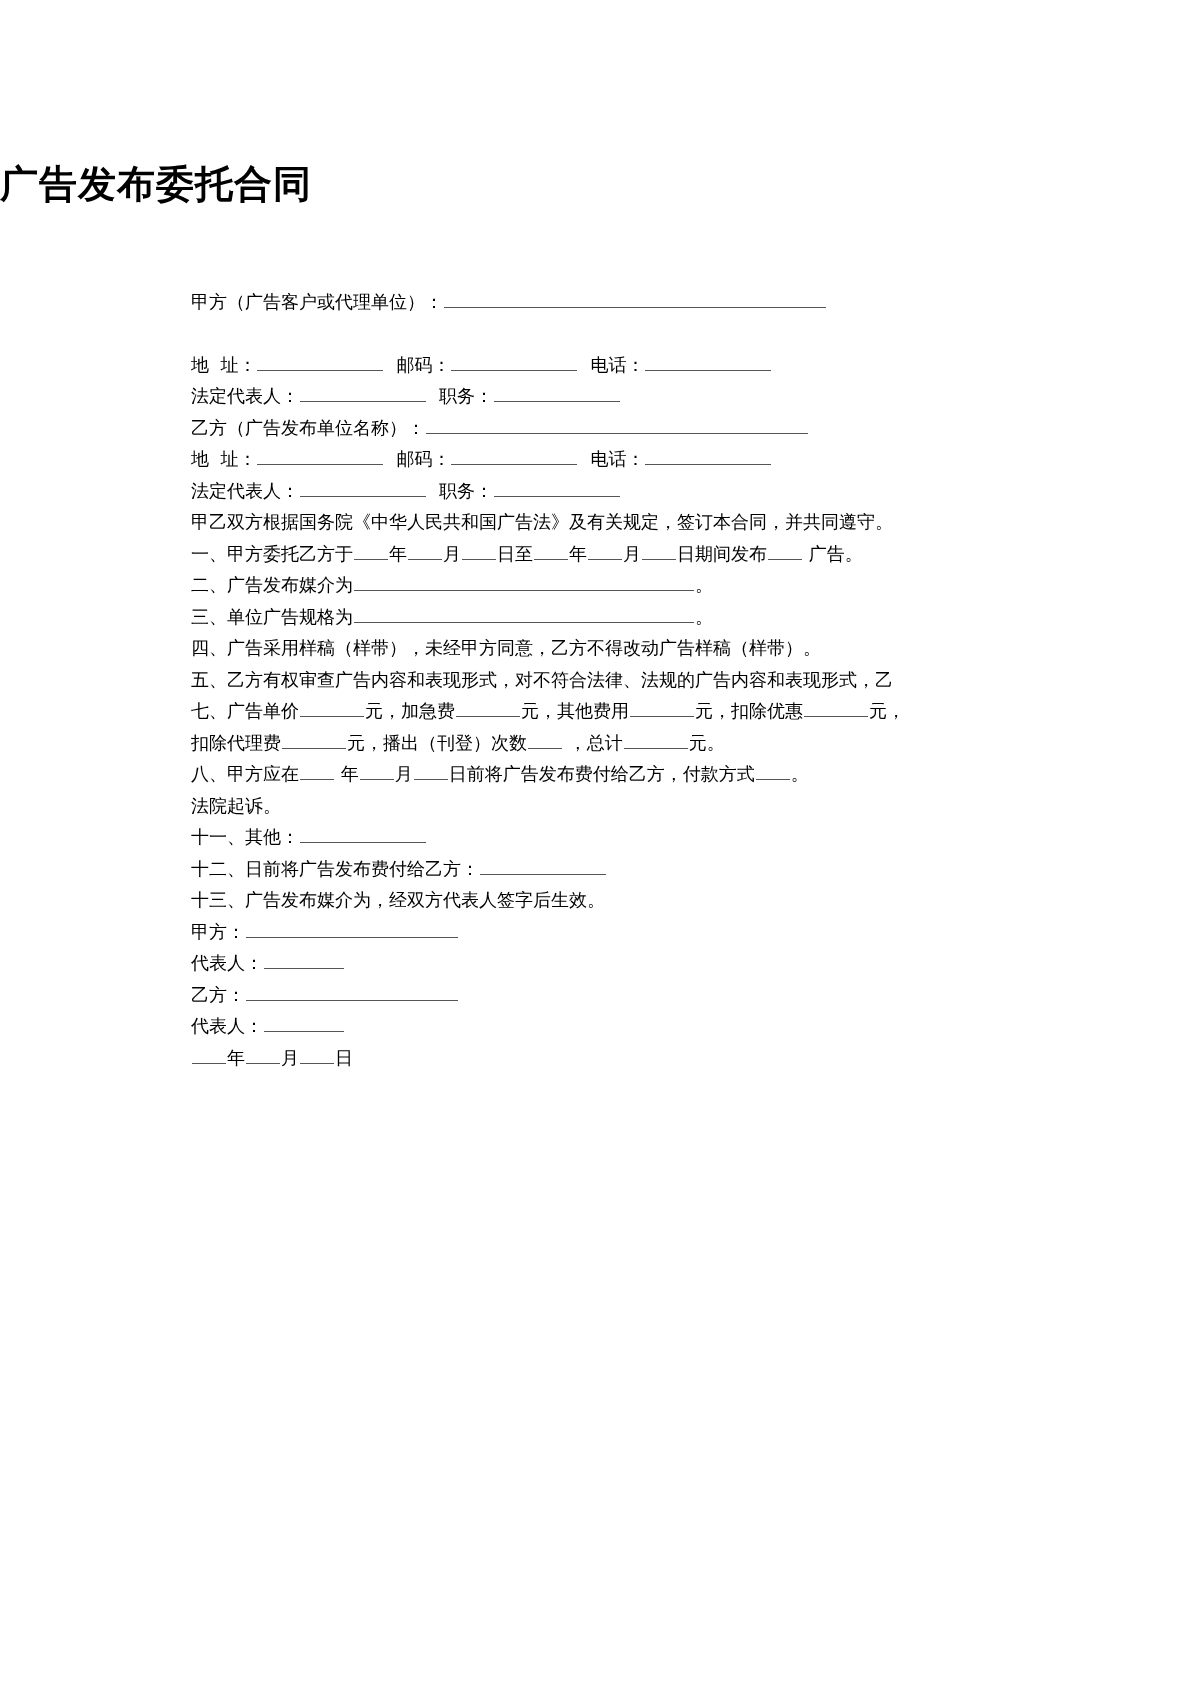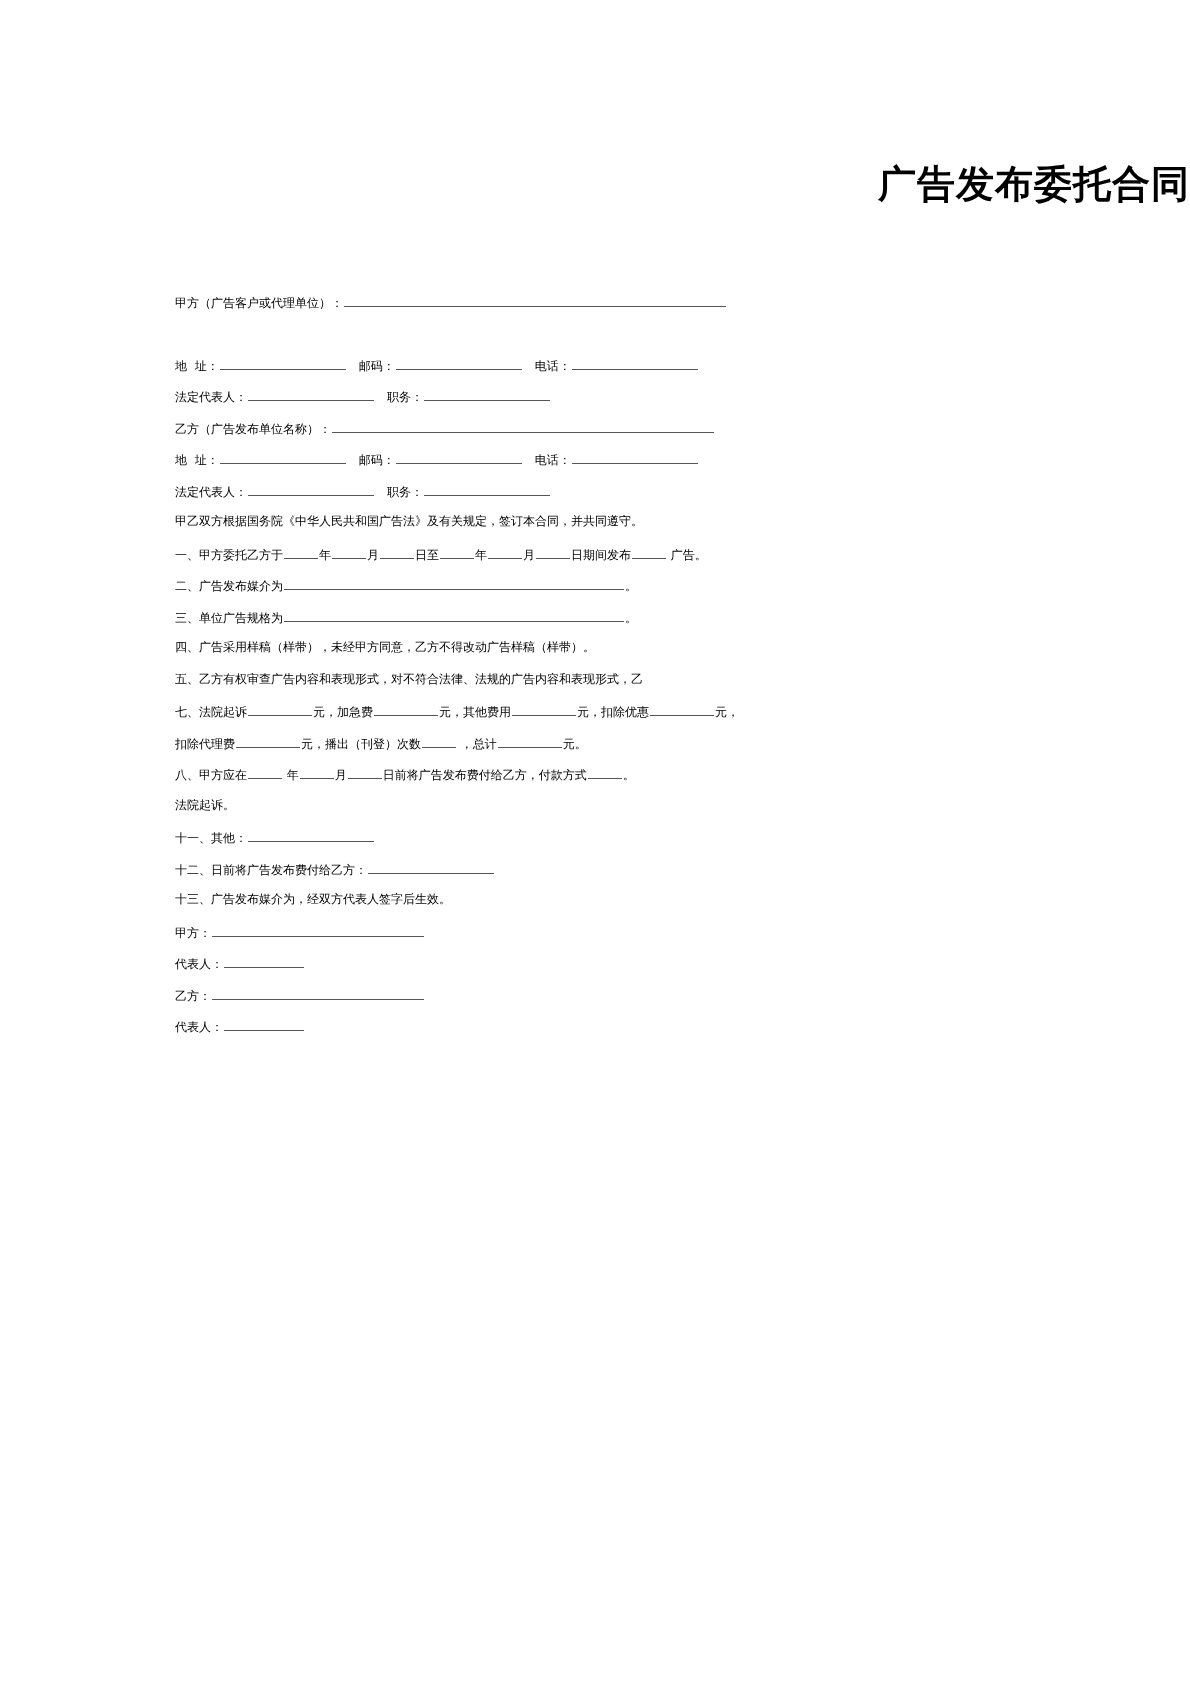--- a/index.html
+++ b/index.html
@@ -1,20 +1,20 @@
 <!DOCTYPE html>
 <html><head>
 <meta charset="utf-8">
 <style>
   html, body { margin: 0; padding: 0; background: #ffffff; }
   body { width: 1190px; height: 1683px; position: relative; overflow: hidden;
          font-family: "DejaVu Serif", "Liberation Serif", serif; color: #000; }
-  .title { position: absolute; top: 160px; left: 0; width: 1190px; text-align: right;
+  .title { position: absolute; top: 160px; left: 0; width: 1190px; text-align: left;
            font-size: 38px; font-weight: bold; letter-spacing: 1px; line-height: 48px; }
-  .body { position: absolute; left: 175px; top: 286px; width: 840px; font-size: 12px; }
+  .body { position: absolute; left: 191px; top: 286px; width: 840px; font-size: 18px; }
   .line { height: 31.5px; line-height: 31.5px; white-space: nowrap; }
   .gap { height: 31px; }
   .blank { display: inline-block; border-bottom: 1px solid #555; height: 20px; vertical-align: baseline; margin: 0 1px; }
   .w4 { width: 34px; } .w6 { width: 64px; } .w8 { width: 80px; } .w10 { width: 126px; }
   .w16 { width: 170px; } .w20 { width: 212px; } .w34 { width: 340px; } .w38 { width: 382px; }
   .sp { display:inline-block; width: 12px; }
 </style>
 </head>
 <body>
 
@@ -46,21 +46,21 @@
   </div>
   <div class="line">
     <span>二、广告发布媒介为</span><span class="blank w34"></span><span>。</span>
   </div>
   <div class="line">
     <span>三、单位广告规格为</span><span class="blank w34"></span><span>。</span>
   </div>
   <div class="line">四、广告采用样稿（样带），未经甲方同意，乙方不得改动广告样稿（样带）。</div>
   <div class="line">五、乙方有权审查广告内容和表现形式，对不符合法律、法规的广告内容和表现形式，乙</div>
   <div class="line">
-    <span>七、法院起诉</span><span class="blank w6"></span><span>元，加急费</span><span class="blank w6"></span><span>元，其他费用</span><span class="blank w6"></span><span>元，扣除优惠</span><span class="blank w6"></span><span>元，</span>
+    <span>七、广告单价</span><span class="blank w6"></span><span>元，加急费</span><span class="blank w6"></span><span>元，其他费用</span><span class="blank w6"></span><span>元，扣除优惠</span><span class="blank w6"></span><span>元，</span>
   </div>
   <div class="line">
     <span>扣除代理费</span><span class="blank w6"></span><span>元，播出（刊登）次数</span><span class="blank w4"></span><span style="white-space:pre"> ，总计</span><span class="blank w6"></span><span>元。</span>
   </div>
   <div class="line">
     <span>八、甲方应在</span><span class="blank w4"></span><span style="white-space:pre"> 年</span><span class="blank w4"></span><span>月</span><span class="blank w4"></span><span>日前将广告发布费付给乙方，付款方式</span><span class="blank w4"></span><span>。</span>
   </div>
   <div class="line">法院起诉。</div>
   <div class="line">
     <span>十一、其他：</span><span class="blank w10"></span>
@@ -74,13 +74,16 @@
   </div>
   <div class="line">
     <span>代表人：</span><span class="blank w8"></span>
   </div>
   <div class="line">
     <span>乙方：</span><span class="blank w20"></span>
   </div>
   <div class="line">
     <span>代表人：</span><span class="blank w8"></span>
   </div>
+  <div class="line">
+    <span class="blank w4"></span><span>年</span><span class="blank w4"></span><span>月</span><span class="blank w4"></span><span>日</span>
+  </div>
 </div>
 
 </body></html>

